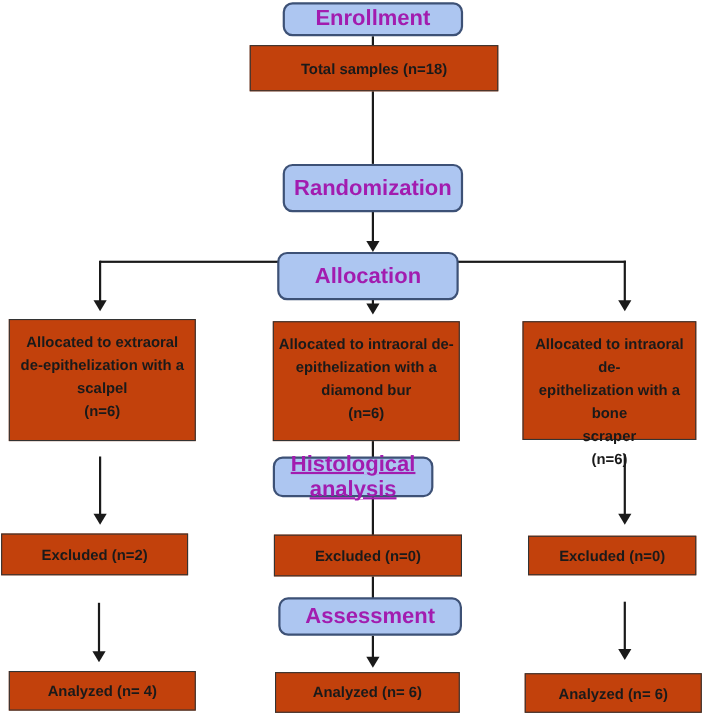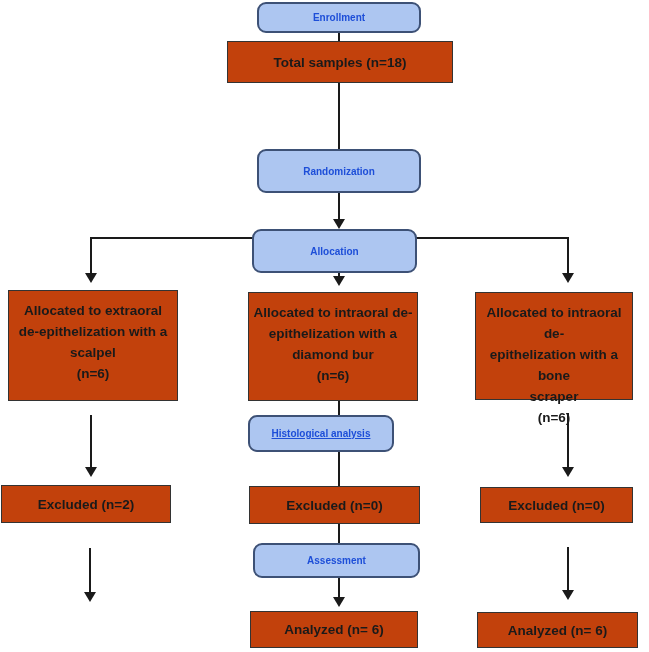--- a/index.html
+++ b/index.html
@@ -14,21 +14,21 @@
   .arrow-down{
     position:absolute;width:0;height:0;z-index:1;
     border-left:6px solid transparent;border-right:6px solid transparent;
     border-top:10px solid #1a1a1a;
   }
   
   .stage{
     position:absolute;z-index:3;box-sizing:border-box;
     background:#adc6f1;border:2px solid #3d5176;border-radius:9px;
     display:flex;align-items:center;justify-content:center;
-    font-weight:bold;font-size:10px;color:#1d4ed8;
+    font-weight:bold;font-size:20px;color:#a21caf;
     text-align:center;
   }
   
   .wbox{
     position:absolute;z-index:2;box-sizing:border-box;
     background:#c2410c;border:1.5px solid #333333;
     display:flex;align-items:center;justify-content:center;
     font-size:13.5px;color:#1a1a1a;text-align:center;line-height:21px;font-weight:bold;
   }
   .wbox.toptext{align-items:flex-start;padding-top:9px;}
@@ -93,18 +93,19 @@
 epithelization with a bone
 scraper
 (n=6)</div>
 
   <div class="wbox" style="left:1px;top:485px;width:170px;height:38px;">Excluded (n=2)</div>
 
   <div class="wbox" style="left:249px;top:486px;width:171px;height:38px;">Excluded (n=0)</div>
 
   <div class="wbox" style="left:480px;top:487px;width:153px;height:36px;">Excluded (n=0)</div>
 
+  <div class="wbox" style="left:8px;top:610px;width:170px;height:36px;">Analyzed (n= 4)</div>
 
   <div class="wbox" style="left:250px;top:611px;width:168px;height:37px;">Analyzed (n= 6)</div>
 
   <div class="wbox" style="left:477px;top:612px;width:161px;height:36px;">Analyzed (n= 6)</div>
 
 </div>
 
 </body></html>

